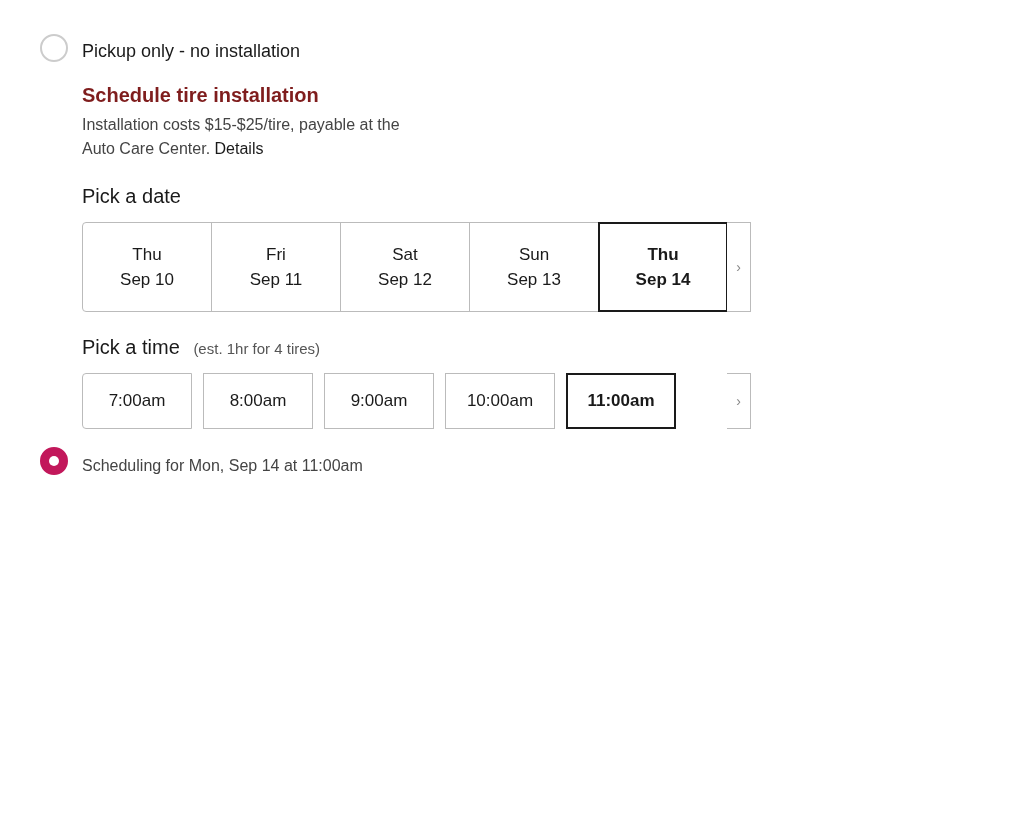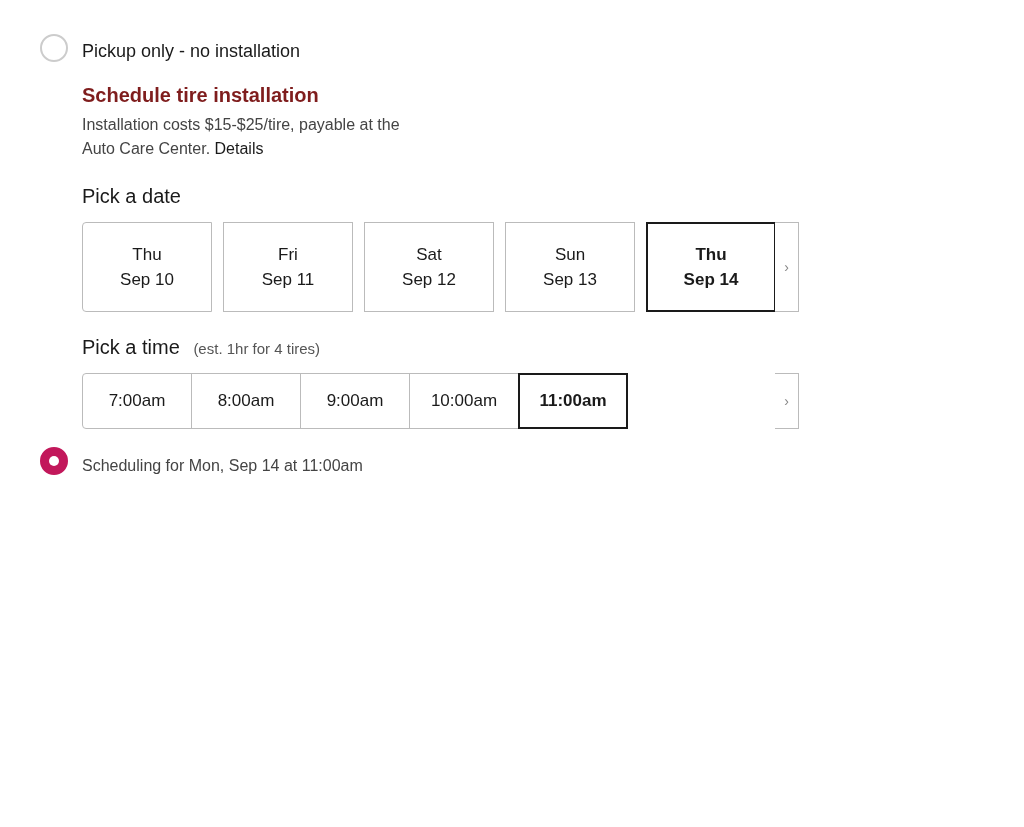--- a/index.html
+++ b/index.html
@@ -97,21 +97,21 @@
     .time-subtitle {
       font-size: 15px;
       font-weight: 400;
       color: #555;
       margin-left: 8px;
     }
 
     .date-scroll-container {
       display: flex;
       overflow-x: auto;
-      gap: 12px;
+      gap: 0;
       width: 100%;
       max-width: 750px;
     }
 
     .date-scroll-container::-webkit-scrollbar {
       height: 4px;
     }
 
     .date-card {
       min-width: 130px;
@@ -159,21 +159,21 @@
 
     .time-card.selected {
       border: 2.5px solid #1a1a1a;
       font-weight: 700;
       z-index: 1;
     }
 
     .time-scroll-container {
       display: flex;
       overflow-x: auto;
-      gap: 0;
+      gap: 12px;
       width: 100%;
       max-width: 750px;
     }
 
     .scheduling-summary {
       margin-top: 28px;
       font-size: 16px;
       color: #444;
     }
 

